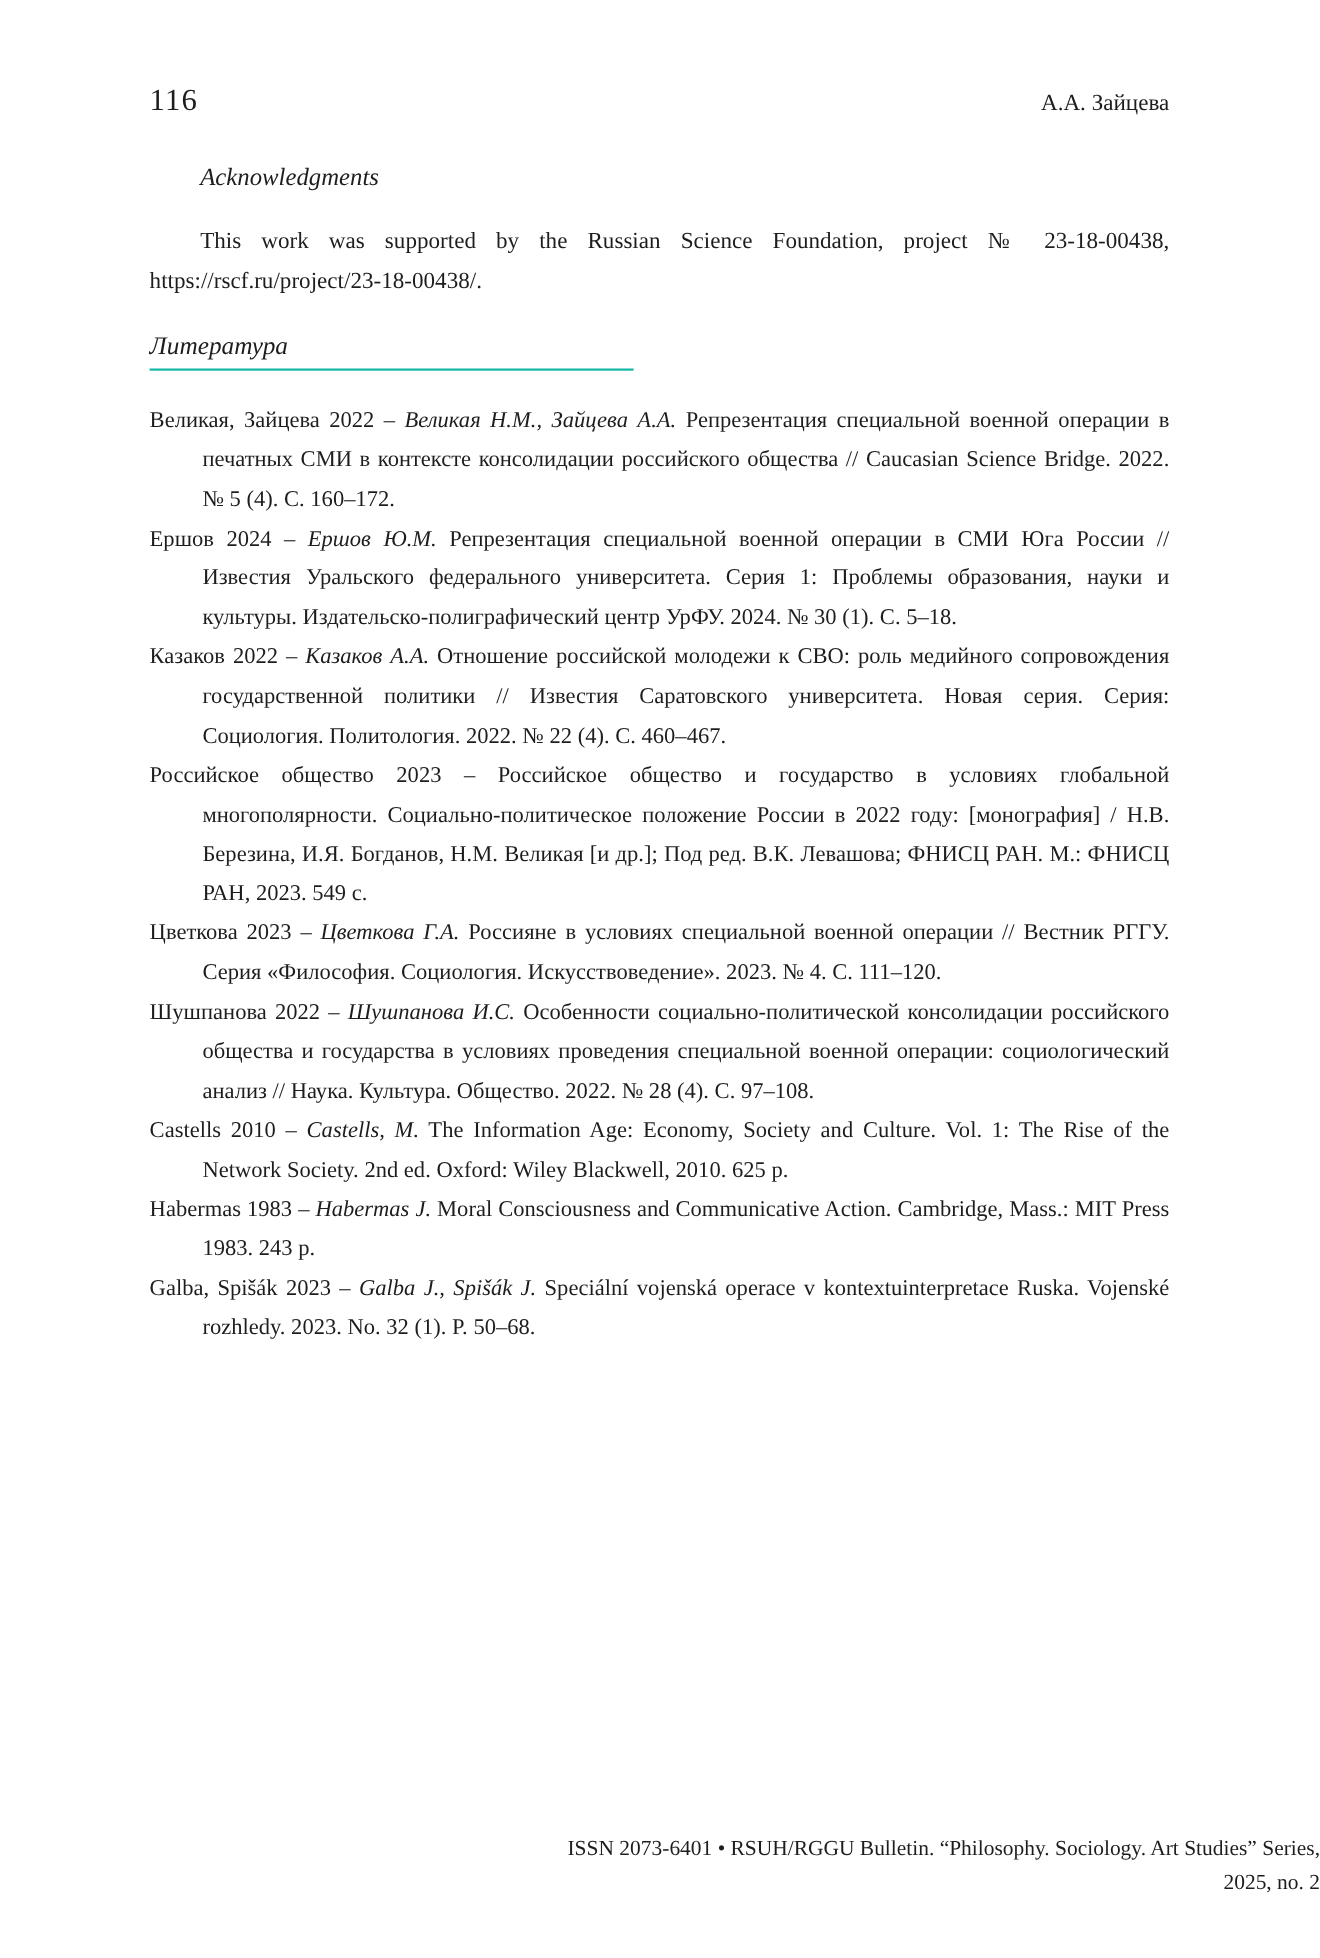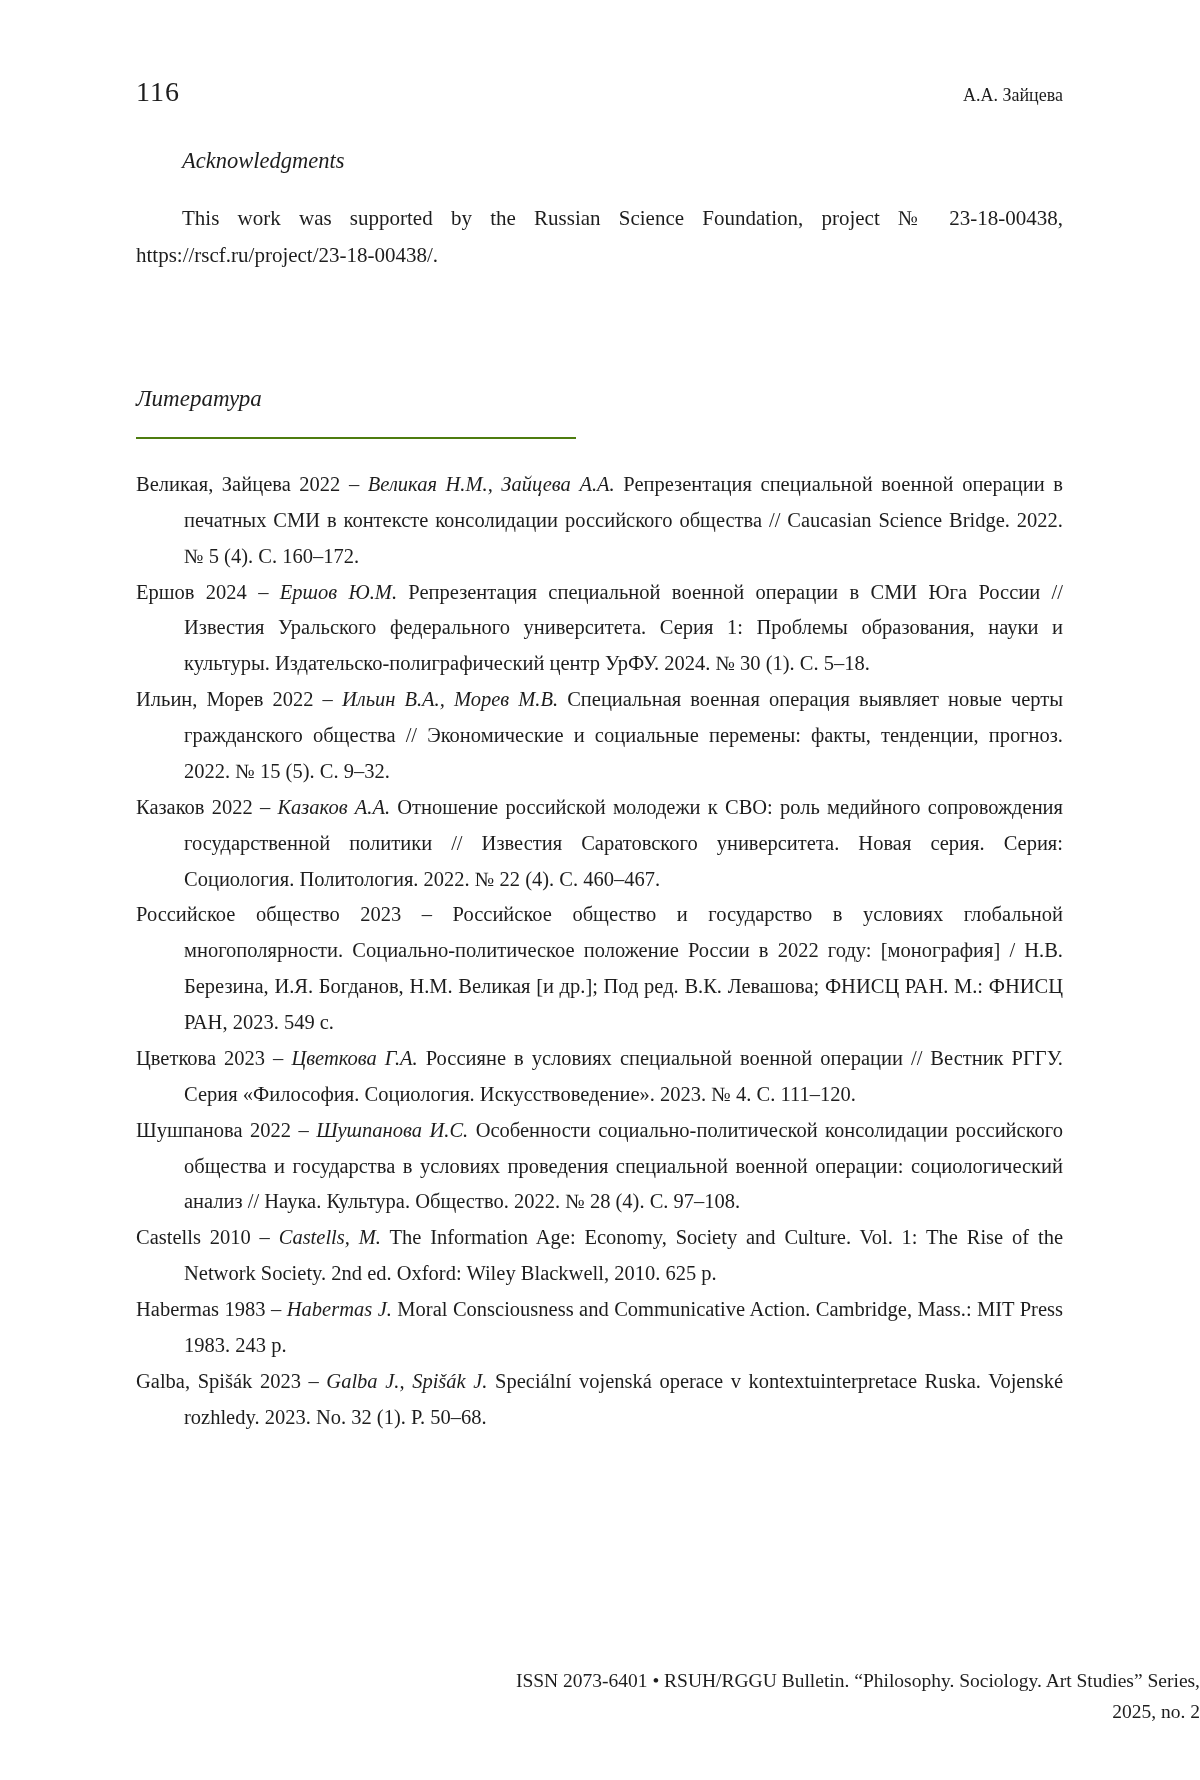--- a/index.html
+++ b/index.html
@@ -18,39 +18,39 @@
     display: flex;
     justify-content: space-between;
     align-items: baseline;
     gap: 17px;
   }
   .page-number {
     font-size: 28px;
     letter-spacing: 1px;
   }
   .author-header {
-    font-size: 18px;
+    font-size: 21px;
   }
   .ack-heading {
     font-style: italic;
     font-size: 22.5px;
     margin: 40px 0 0 46px;
   }
   .ack-body {
     font-size: 21px;
     line-height: 1.76;
     text-align: justify;
     text-indent: 46px;
     margin-top: 26px;
   }
   .lit-heading-wrap {
-    margin-top: 112px;
+    margin-top: 28px;
     width: 440px;
-    border-bottom: 2px solid #4d7c0f;
-    padding-bottom: 25px;
+    border-bottom: 2px solid #14b8a6;
+    padding-bottom: 7px;
   }
   .lit-heading {
     font-style: italic;
     font-size: 23px;
   }
   .references {
     margin-top: 28px;
     font-size: 20.5px;
     line-height: 1.75;
   }
@@ -83,21 +83,20 @@
 
 <p class="ack-body">This work was supported by the Russian Science Foundation, project № 23-18-00438, https://rscf.ru/project/23-18-00438/.</p>
 
 <div class="lit-heading-wrap">
   <span class="lit-heading">Литература</span>
 </div>
 
 <div class="references">
     <div class="ref-entry"><span>Великая, Зайцева 2022 – </span><em>Великая Н.М., Зайцева А.А.</em><span> Репрезентация специальной военной операции в печатных СМИ в контексте консолидации российского общества // Caucasian Science Bridge. 2022. № 5 (4). С. 160–172.</span></div>
     <div class="ref-entry"><span>Ершов 2024 – </span><em>Ершов Ю.М.</em><span> Репрезентация специальной военной операции в СМИ Юга России // Известия Уральского федерального университета. Серия 1: Проблемы образования, науки и культуры. Издательско-полиграфический центр УрФУ. 2024. № 30 (1). С. 5–18.</span></div>
-    <div class="ref-entry"><span>Ильин, Морев 2022 – </span><em>Ильин В.А., Морев М.В.</em><span> Специальная военная операция выявляет новые черты гражданского общества // Экономические и социальные перемены: факты, тенденции, прогноз. 2022. № 15 (5). С. 9–32.</span></div>
     <div class="ref-entry"><span>Казаков 2022 – </span><em>Казаков А.А.</em><span> Отношение российской молодежи к СВО: роль медийного сопровождения государственной политики // Известия Саратовского университета. Новая серия. Серия: Социология. Политология. 2022. № 22 (4). С. 460–467.</span></div>
     <div class="ref-entry"><span>Российское общество 2023 – Российское общество и государство в условиях глобальной многополярности. Социально-политическое положение России в 2022 году: [монография] / Н.В. Березина, И.Я. Богданов, Н.М. Великая [и др.]; Под ред. В.К. Левашова; ФНИСЦ РАН. М.: ФНИСЦ РАН, 2023. 549 с.</span></div>
     <div class="ref-entry"><span>Цветкова 2023 – </span><em>Цветкова Г.А.</em><span> Россияне в условиях специальной военной операции // Вестник РГГУ. Серия «Философия. Социология. Искусствоведение». 2023. № 4. С. 111–120.</span></div>
     <div class="ref-entry"><span>Шушпанова 2022 – </span><em>Шушпанова И.С.</em><span> Особенности социально-политической консолидации российского общества и государства в условиях проведения специальной военной операции: социологический анализ // Наука. Культура. Общество. 2022. № 28 (4). С. 97–108.</span></div>
     <div class="ref-entry"><span>Castells 2010 – </span><em>Castells, M.</em><span> The Information Age: Economy, Society and Culture. Vol. 1: The Rise of the Network Society. 2nd ed. Oxford: Wiley Blackwell, 2010. 625 p.</span></div>
     <div class="ref-entry"><span>Habermas 1983 – </span><em>Habermas J.</em><span> Moral Consciousness and Communicative Action. Cambridge, Mass.: MIT Press 1983. 243 p.</span></div>
     <div class="ref-entry"><span>Galba, Spišák 2023 – </span><em>Galba J., Spišák J.</em><span> Speciální vojenská operace v kontextuinterpretace Ruska. Vojenské rozhledy. 2023. No. 32 (1). P. 50–68.</span></div>
   </div>
 
 <div class="footer">

